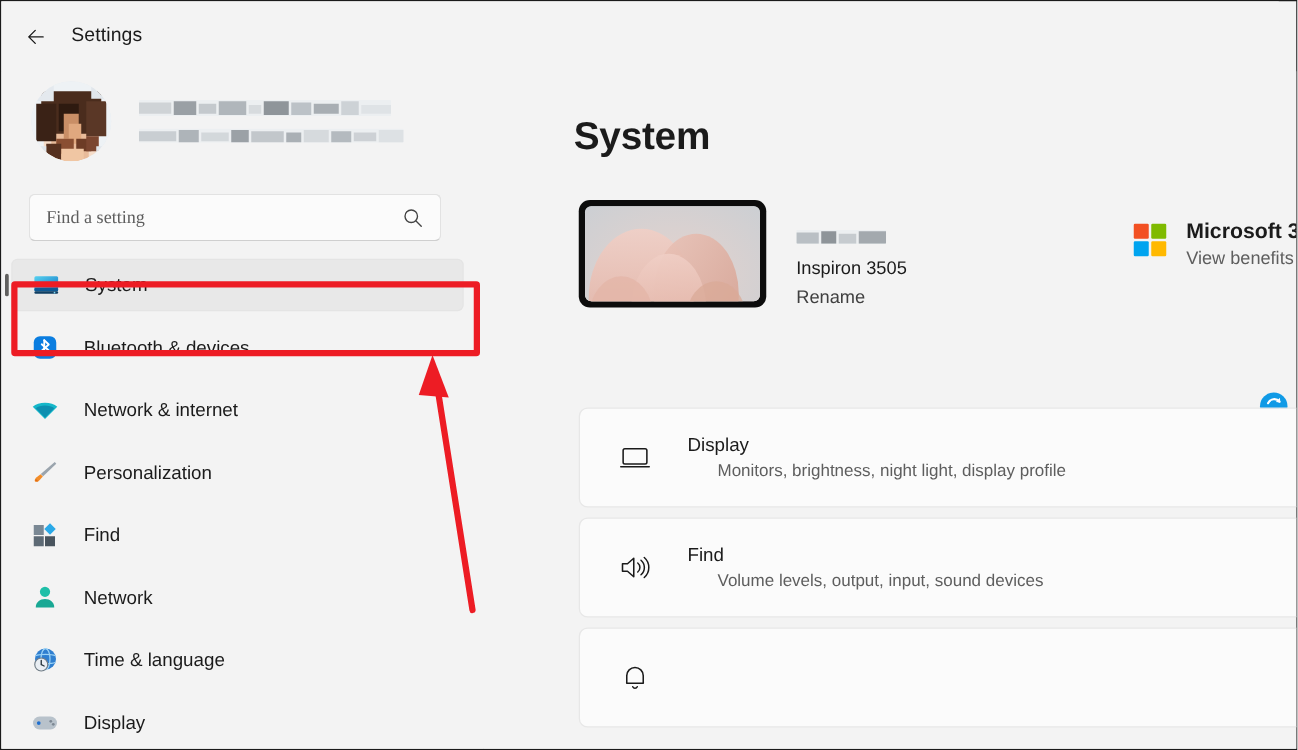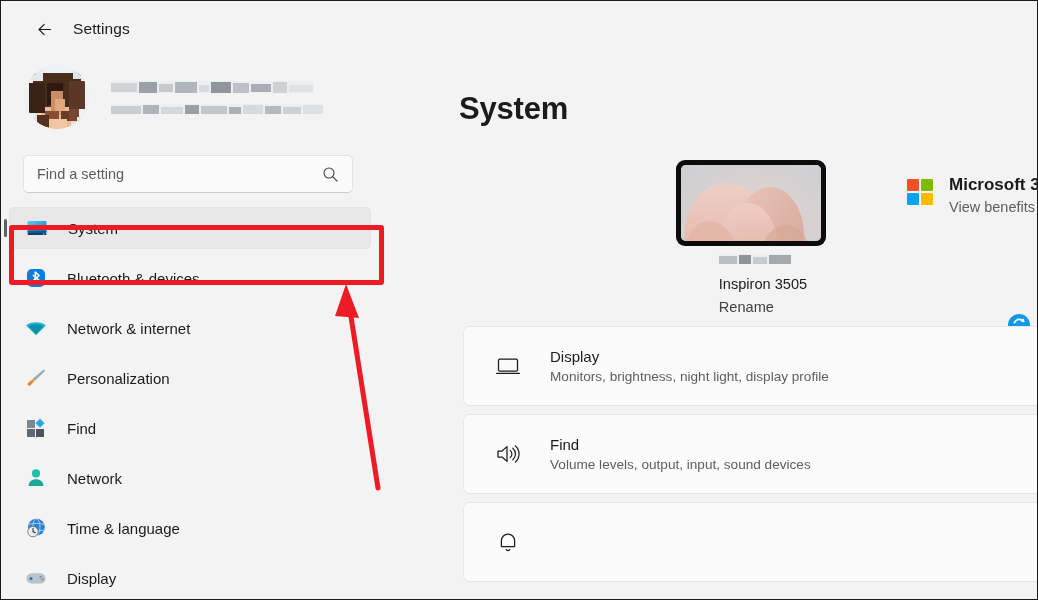--- a/index.html
+++ b/index.html
@@ -17,21 +17,21 @@
     height: 600px;
     overflow: hidden;
     background: #f3f3f3;
     box-sizing: border-box;
     border: 1px solid #1a1a1a;
   }
 
   
   .titlebar {
     position: absolute;
-    left: 16px; top: 0;
+    left: 0; top: 0;
     width: 1022px;
     height: 56px;
     background: #f3f3f3;
     display: flex;
     align-items: center;
   }
   .back-btn {
     width: 34px;
     height: 34px;
     margin-left: 10px;
@@ -97,21 +97,21 @@
     display: flex;
     align-items: center;
     box-sizing: border-box;
     cursor: text;
   }
   .search-wrap input {
     flex: 1;
     border: 0;
     outline: 0;
     background: transparent;
-    font-family: Liberation Sans, sans-serif;
+    font-family: Liberation Serif, serif;
     font-size: 14.5px;
     color: #1b1b1b;
     padding: 0 0 0 13px;
   }
   .search-wrap input::placeholder { color: #5d5d5d; }
   .search-icon { margin-right: 13px; display: flex; }
 
   
   .navlist {
     margin-top: 14px;
@@ -170,22 +170,21 @@
     margin: 34px 0 0 72px;
     font-size: 31px;
     font-weight: bold;
     color: #1b1b1b;
     letter-spacing: -.2px;
   }
 
   .device-row {
     display: flex;
     margin: 33px 0 0 76px;
-    align-items: center;
-    flex-direction: column;
+    align-items: flex-end;
   }
   .thumb {
     width: 150px;
     height: 86px;
     border-radius: 9px;
     background: #0c0c0c;
     padding: 5px;
     box-sizing: border-box;
     flex: 0 0 auto;
   }
@@ -270,21 +269,21 @@
   .card-icon {
     width: 32px;
     margin-left: 28px;
     display: flex;
     align-items: center;
     justify-content: center;
     flex: 0 0 auto;
   }
   .card-text { margin-left: 26px; }
   .card-title { font-size: 15px; color: #1b1b1b; }
-  .card-sub { font-size: 13.6px; color: #5e5e5e; margin-top: 4px; }
+  .card-sub { font-size: 13.6px; color: #5e5e5e; margin-top: 4px; margin-left: 24px; }
 
   
   .annot-box {
     position: absolute;
     left: 8px; top: 224px;
     width: 375px; height: 60px;
     border: 5px solid #ed1c24;
     border-radius: 3px;
     box-sizing: border-box;
     pointer-events: none;

